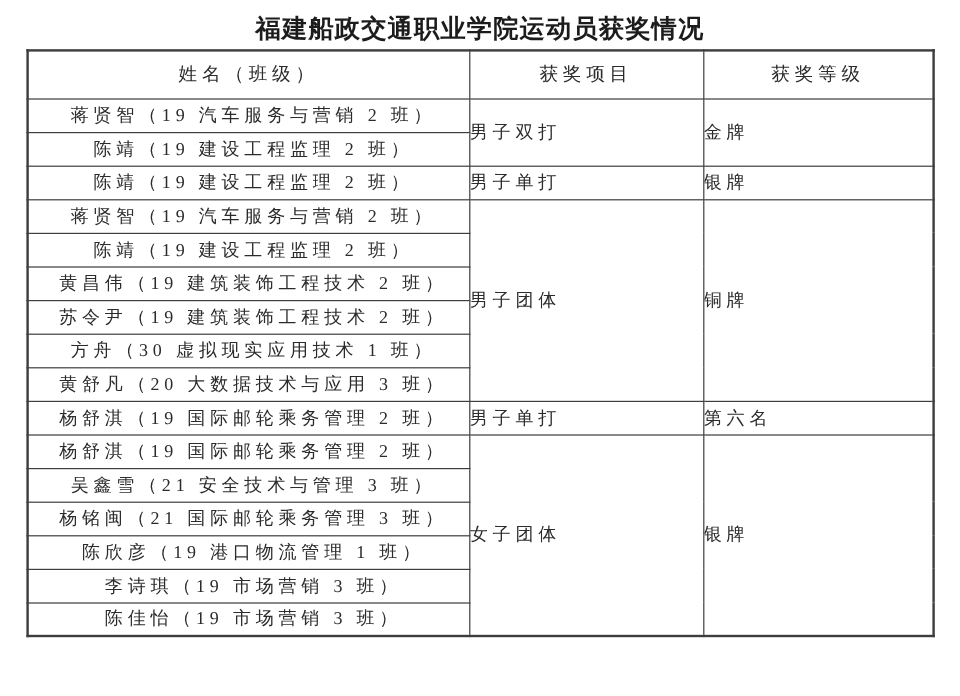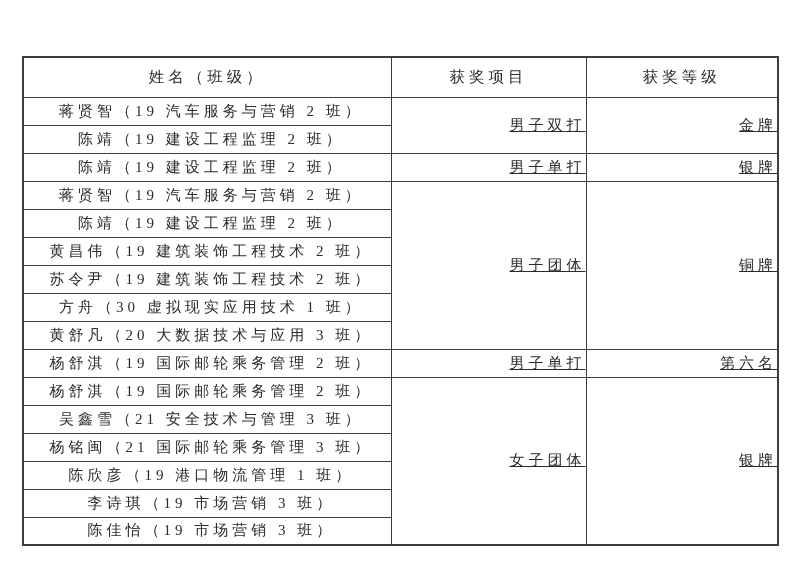--- a/index.html
+++ b/index.html
@@ -22,21 +22,21 @@
     left: 0;
     width: 100%;
     text-align: center;
     font-size: 21px;
     font-weight: bold;
     letter-spacing: 1px;
     color: #1c1c1c;
   }
   table.award-table {
     position: absolute;
-    top: 56px;
+    top: 41px;
     left: 22px;
     width: 755px;
     border-collapse: collapse;
     table-layout: fixed;
     font-size: 15px;
     color: #2b2b2b;
   }
   table.award-table, table.award-table th, table.award-table td {
     border: 1px solid #3d3d3d;
   }
@@ -54,31 +54,31 @@
     vertical-align: middle;
     letter-spacing: 4px;
     overflow: hidden;
     white-space: nowrap;
   }
   td.name-cell {
     text-align: center;
     padding-left: 8px;
   }
   td.center-cell {
-    text-align: right;
-    text-decoration: underline;
+    text-align: left;
   }
   col.c-name  { width: 368px; }
   col.c-event { width: 195px; }
   col.c-award { width: 192px; }
 </style>
 </head>
 <body>
 
 <div class="page">
+  <div class="doc-title">福建船政交通职业学院运动员获奖情况</div>
 
   <table class="award-table">
     <colgroup>
       <col class="c-name">
       <col class="c-event">
       <col class="c-award">
     </colgroup>
     <thead>
       <tr>
         <th>姓名（班级）</th>

